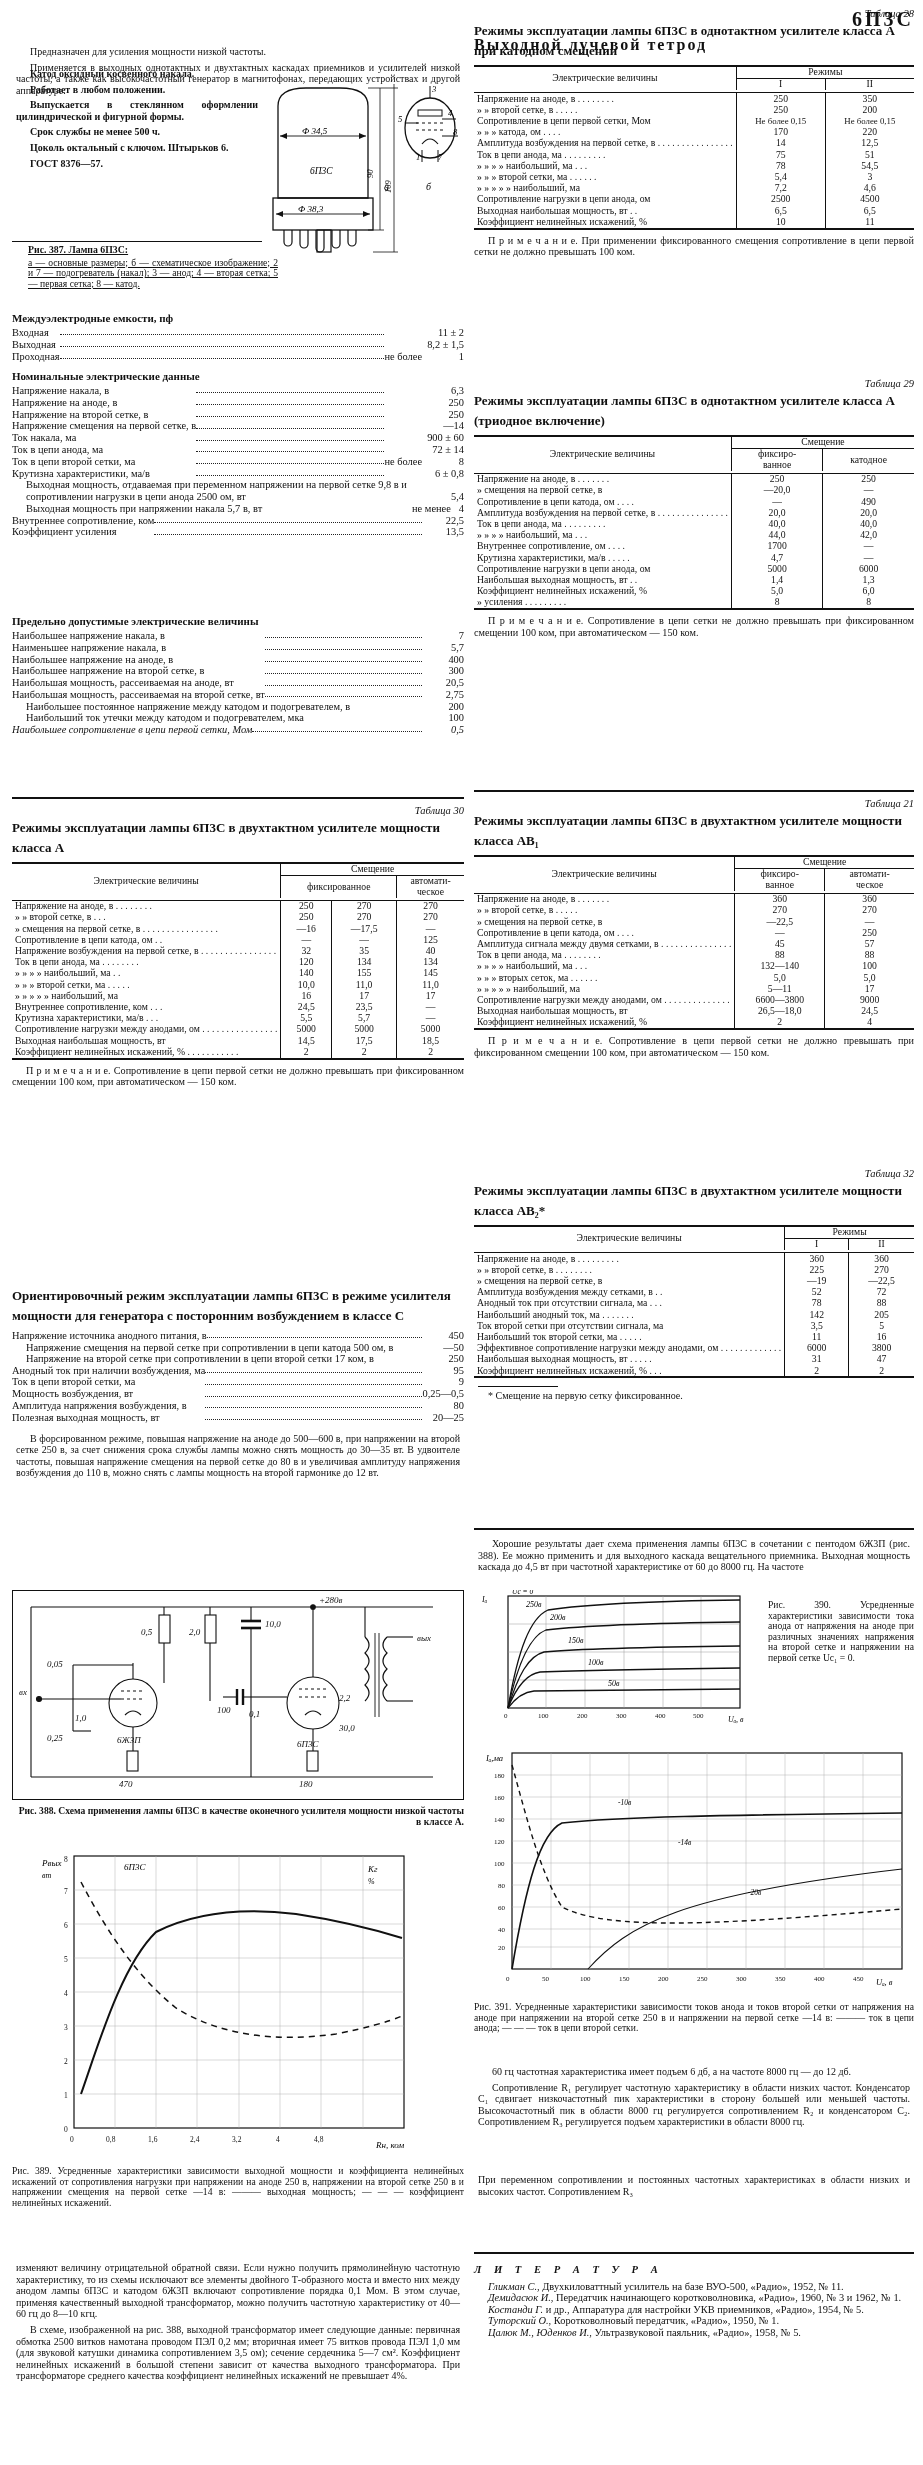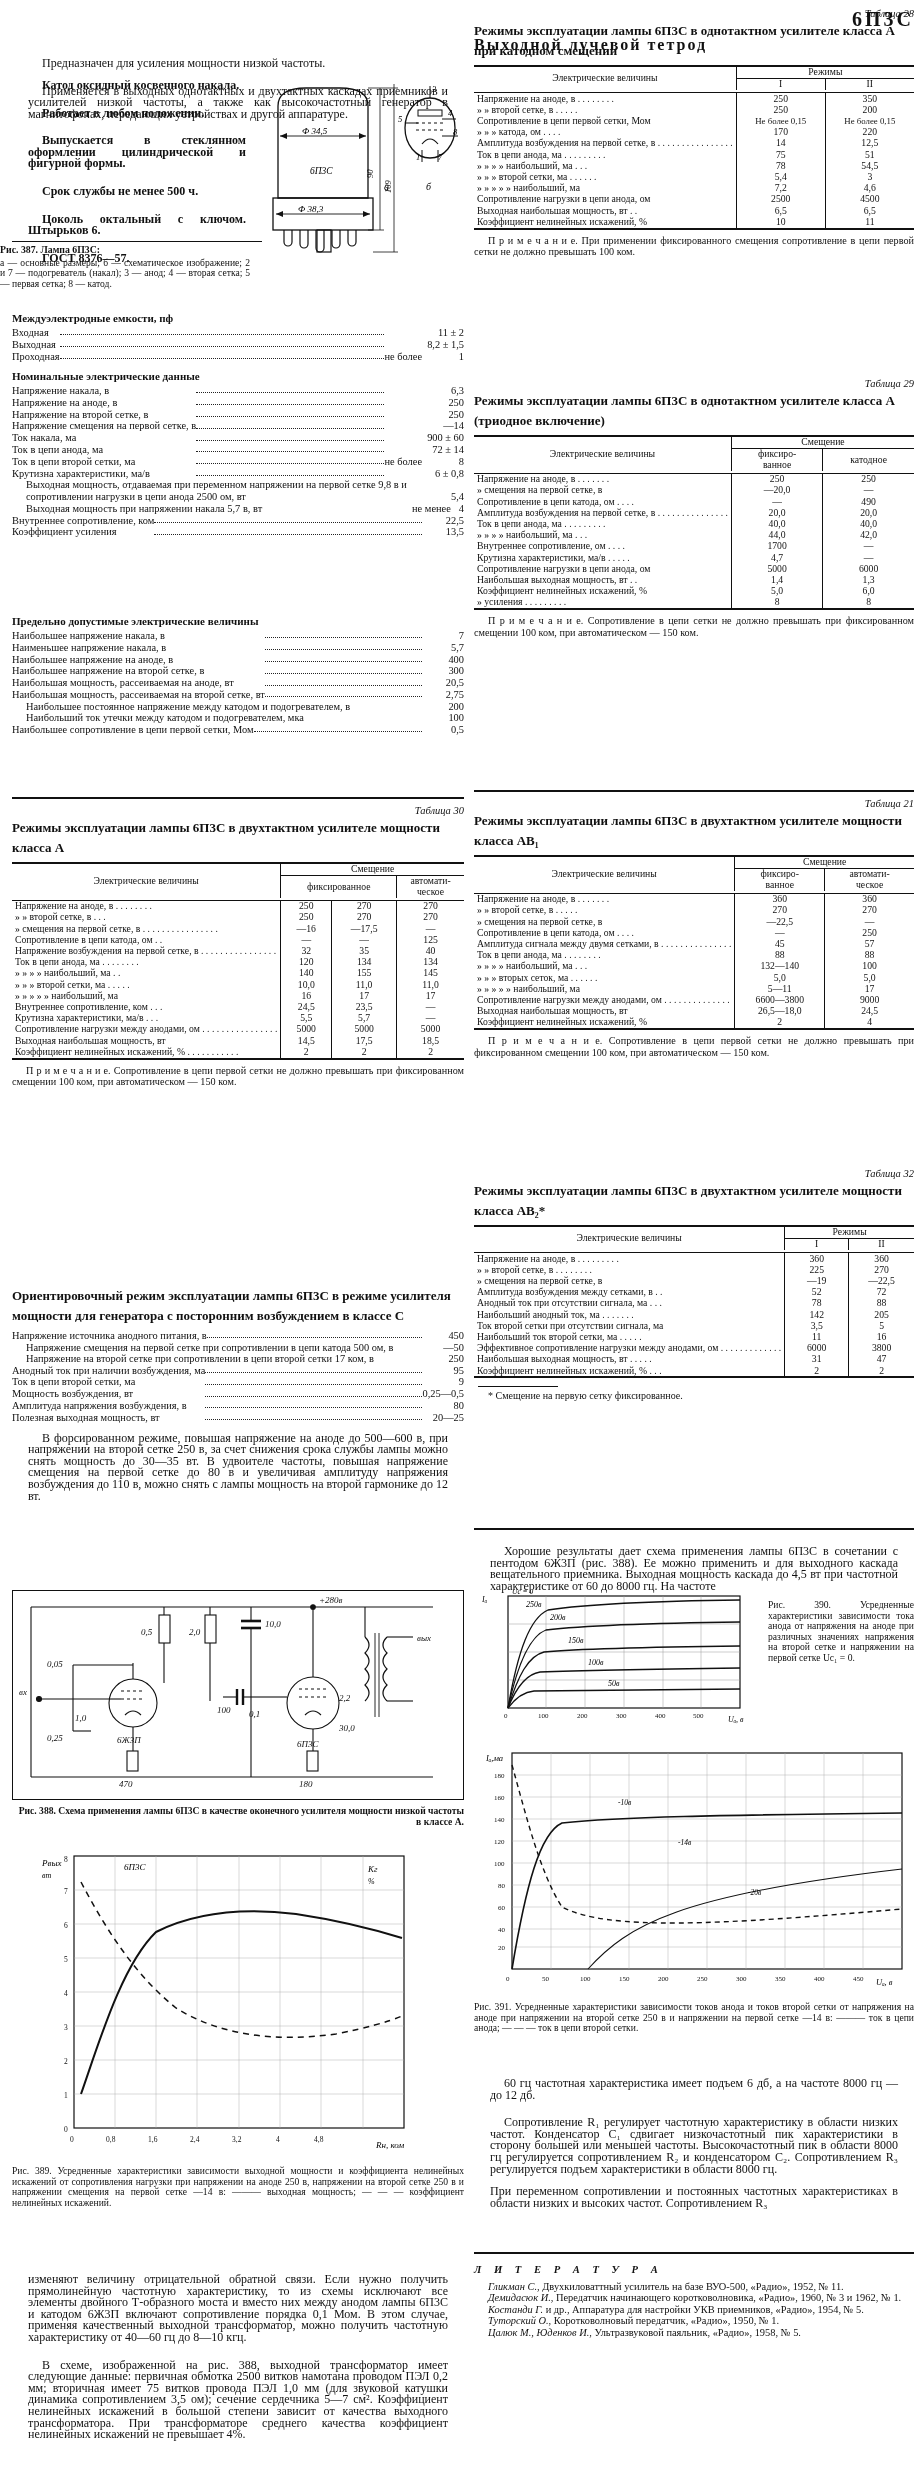--- a/index.html
+++ b/index.html
@@ -7,21 +7,21 @@
   .page{width:923px;height:2465px;position:relative;padding:0;box-sizing:border-box;}
 
   
   .col{position:absolute;box-sizing:border-box;}
   .colL{left:12px;width:452px;}
   .colR{left:474px;width:440px;}
 
   .hdr-tube{font-size:20px;font-weight:bold;letter-spacing:3px;text-align:right;}
   .hdr-sub{font-size:16px;font-weight:bold;letter-spacing:2px;margin-top:5px;}
 
-  p.body{font-size:12px;line-height:11.6px;text-align:justify;margin:16px;text-indent:14px;}
+  p.body{font-size:10px;line-height:11.6px;text-align:justify;margin:4px;text-indent:14px;}
   p.body.noind{text-indent:0;}
 
   .sect-title{font-size:11px;font-weight:bold;margin:7px 0 3px 0;}
   .tbl-num{font-style:italic;font-size:10.5px;text-align:right;}
   .tbl-title{font-size:13px;font-weight:bold;line-height:20px;margin:2px 0 4px 0;}
 
   
   table.plist{width:100%;border-collapse:collapse;font-size:10.4px;}
   table.plist td{padding:0 0 0.4px 0;vertical-align:bottom;line-height:11.4px;}
   td.pname{white-space:nowrap;padding-left:14px;}
@@ -140,21 +140,21 @@
       <text x="158" y="82" font-size="8.5" font-style="italic" font-family="Liberation Serif, serif">1</text>
       <text x="180" y="82" font-size="8.5" font-style="italic" font-family="Liberation Serif, serif">7</text>
       <text x="168" y="112" font-size="10" font-style="italic" font-family="Liberation Serif, serif">б</text>
     </g>
   </svg>
 </div>
 
 <div class="col colL" style="top:236px;width:250px;">
   <div class="rule-thin"></div>
 </div>
-<div class="col" style="left:0;top:245px;width:250px;">
+<div class="col" style="left:28px;top:245px;width:250px;text-decoration:underline;">
   <div class="cap cap-t">Рис. 387.  Лампа 6П3С:</div>
   <div class="cap" style="margin-top:2px;">а — основные  размеры;  б — схематическое изображение; 2 и 7 — подогреватель (накал); 3 — анод; 4 — вторая  сетка; 5 — первая сетка; 8 — катод.</div>
 </div>
 
 <div class="col colL" style="top:305px;">
   <div class="sect-title">Междуэлектродные емкости, пф</div>
   <table class="plist">
     <tbody>
           <tr>
             <td class="pname">Входная</td>
@@ -340,21 +340,21 @@
   </tbody>
       </table>
   <div style="font-size:10.4px;line-height:11.4px;padding-left:14px;">
     <span>Наибольшее постоянное напряжение между катодом и подогревателем, в</span>
     <span style="float:right">200</span>
   </div>
   <div style="clear:both;font-size:10.4px;line-height:11.4px;padding-left:14px;">
     <span>Наибольший ток утечки между катодом и подогревателем, мка</span>
     <span style="float:right">100</span>
   </div>
-  <table class="plist" style="clear:both;">
+  <table class="plist" style="clear:both;font-style:italic;">
     <tbody>
           <tr>
             <td class="pname">Наибольшее сопротивление в цепи первой сетки, Мом</td>
             <td class="pdots">
               <span></span>
             </td>
             <td class="pqual"></td>
             <td class="pval">0,5</td>
           </tr>
   </tbody>

